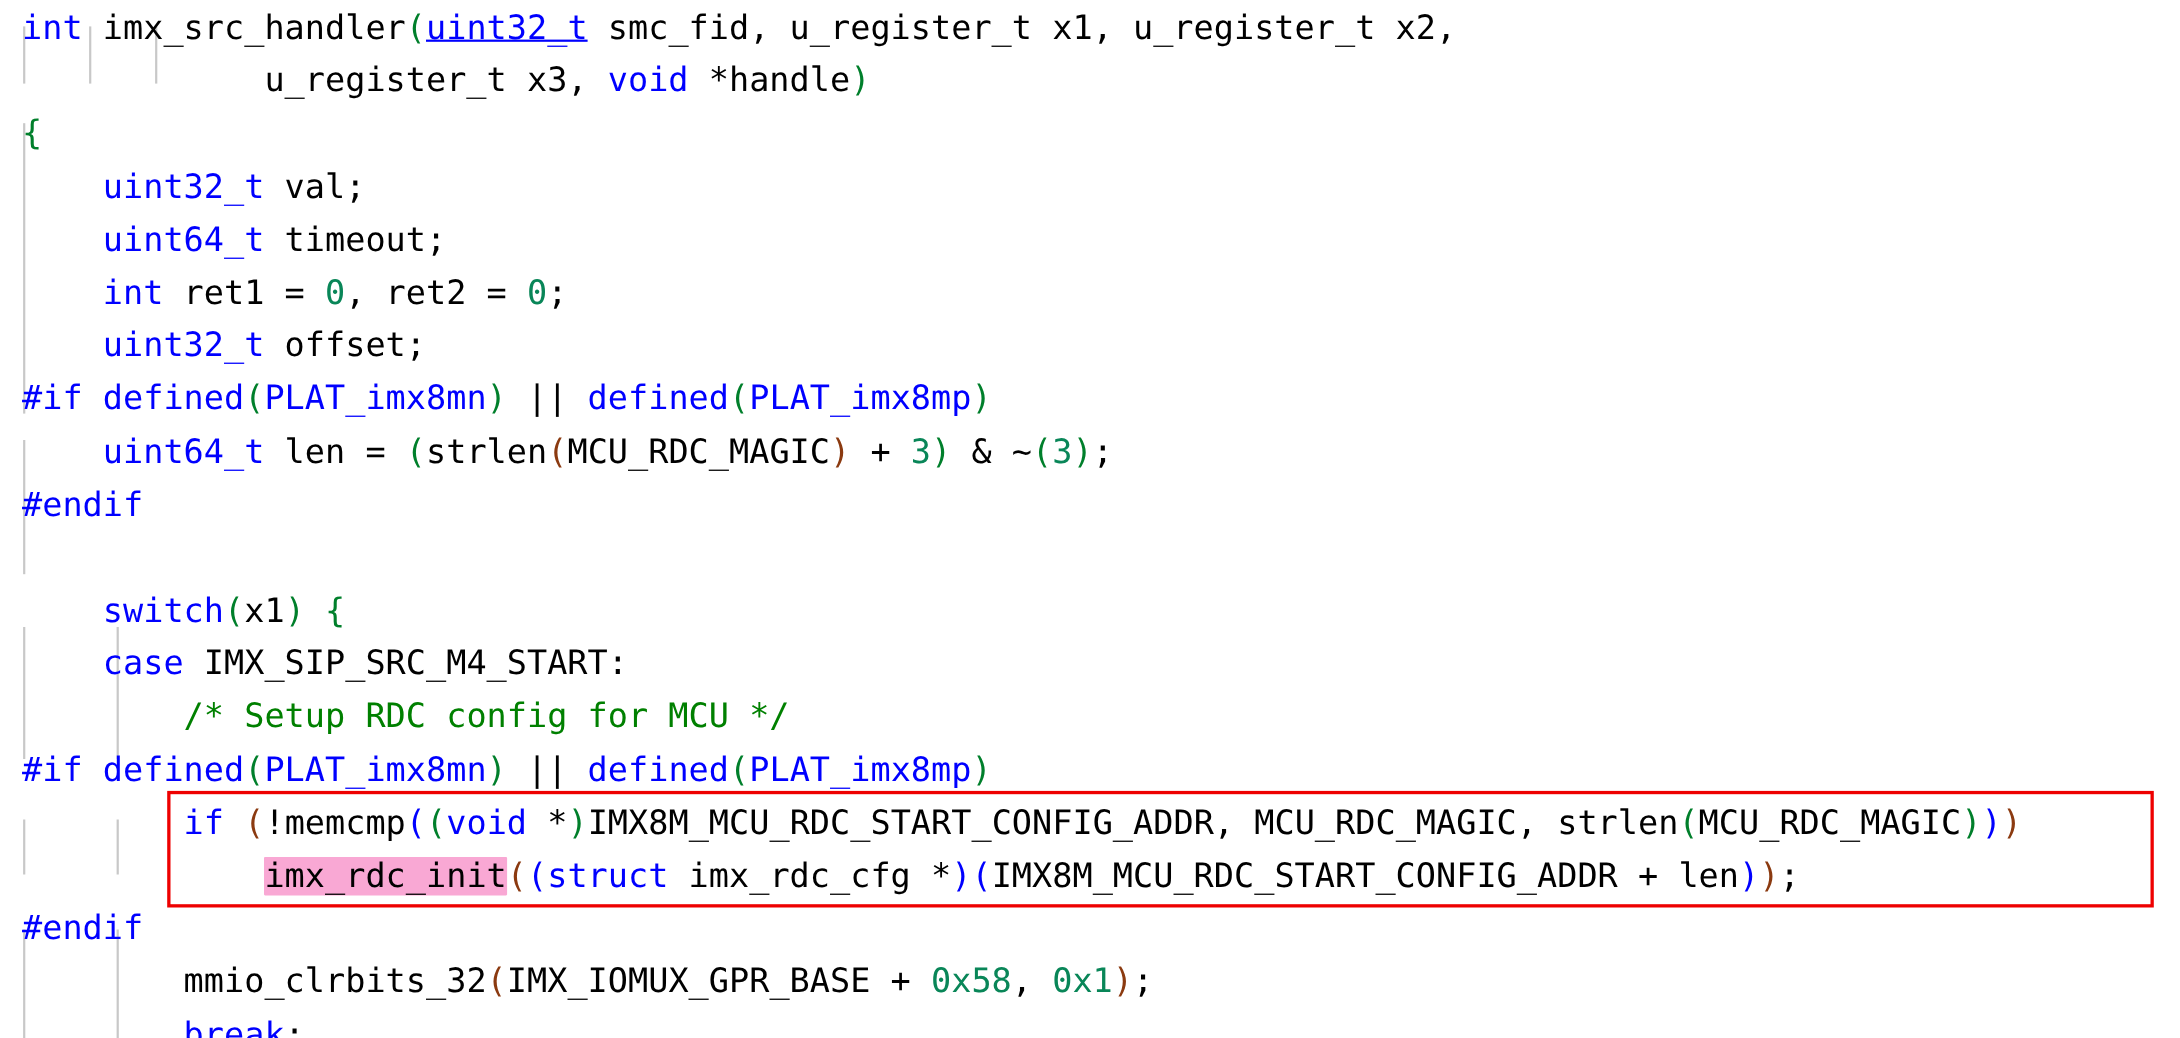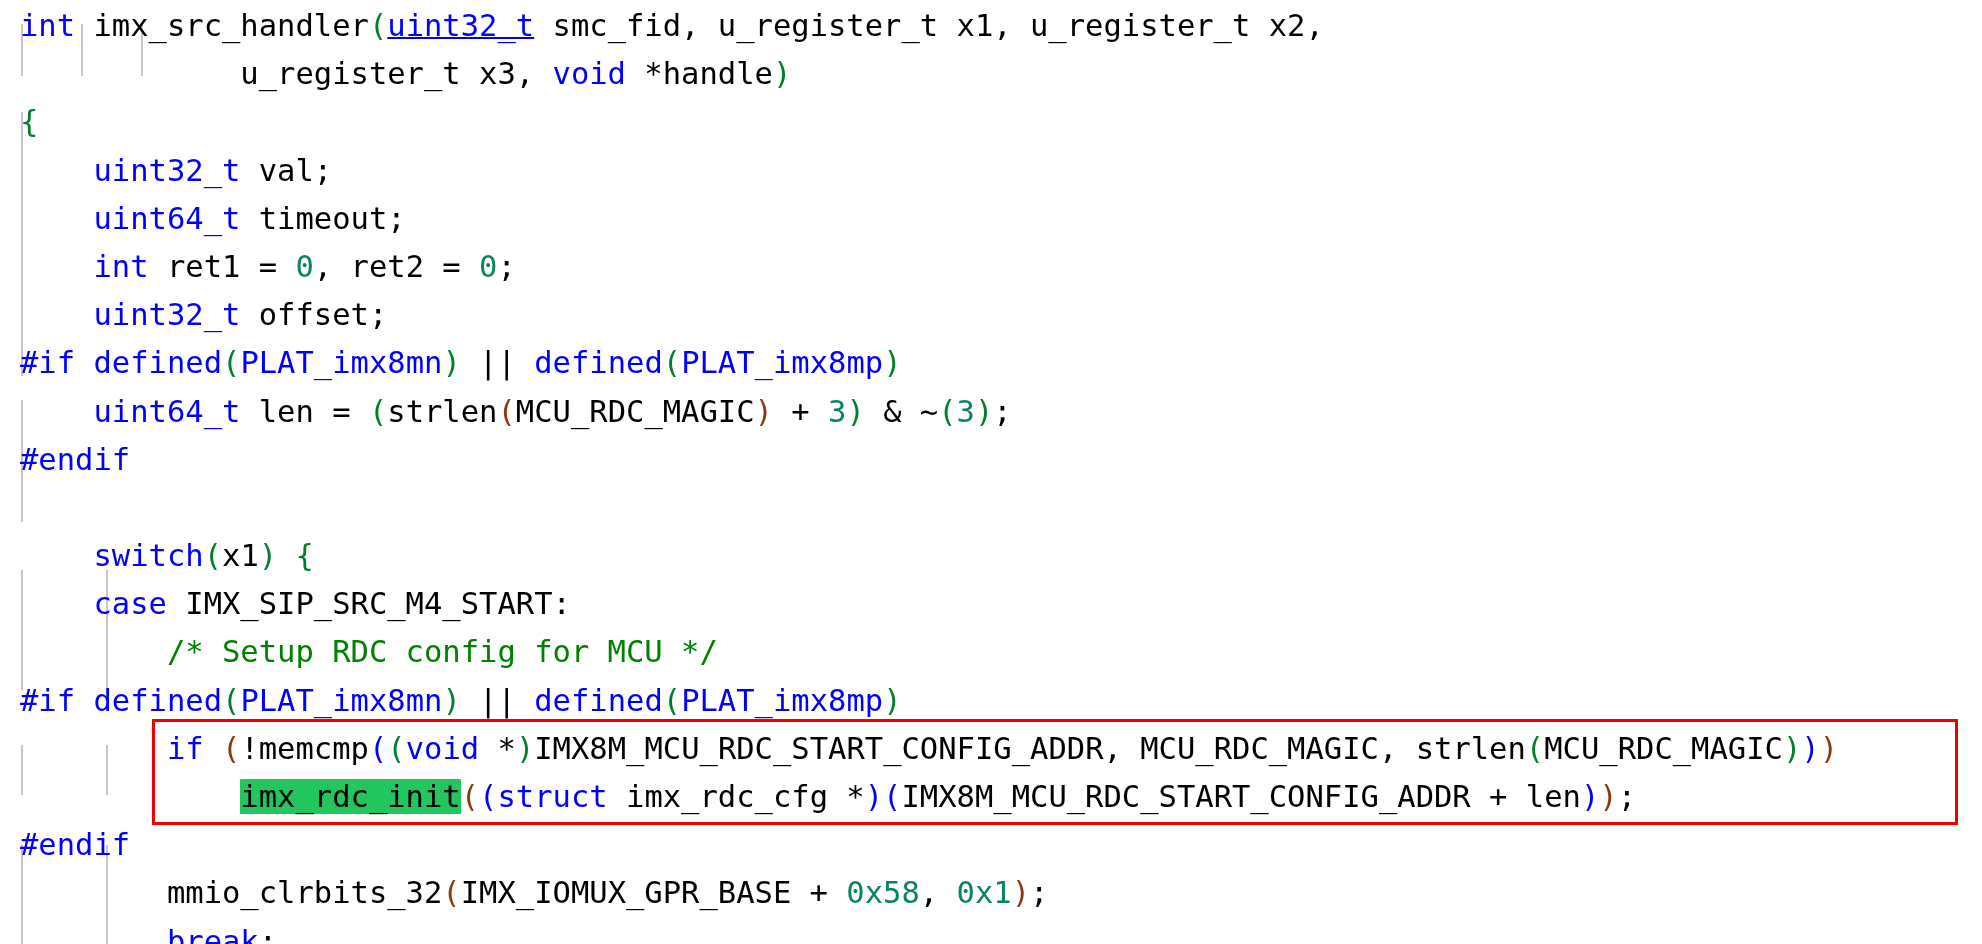--- a/index.html
+++ b/index.html
@@ -65,21 +65,21 @@
   .cmt  { color: #008000; text-align: right; }           
   .p1   { color: #007f2b; }           
   .p2   { color: #8b3a10; }           
   .p3   { color: #0000ff; }           
   .p4   { color: #007f2b; }           
   .pln  { color: #000000; }           
   .uline { text-decoration: underline; text-decoration-thickness: 2px; }
 
   
   .selhl {
-    background: #22c55e;
+    background: #f9a8d4;
     border-radius: 1px;
   }
 
   
   #annotation-box {
     position: absolute;
     border: 3px solid #ee0000;
     box-sizing: border-box;
     pointer-events: none;
     background: transparent;

